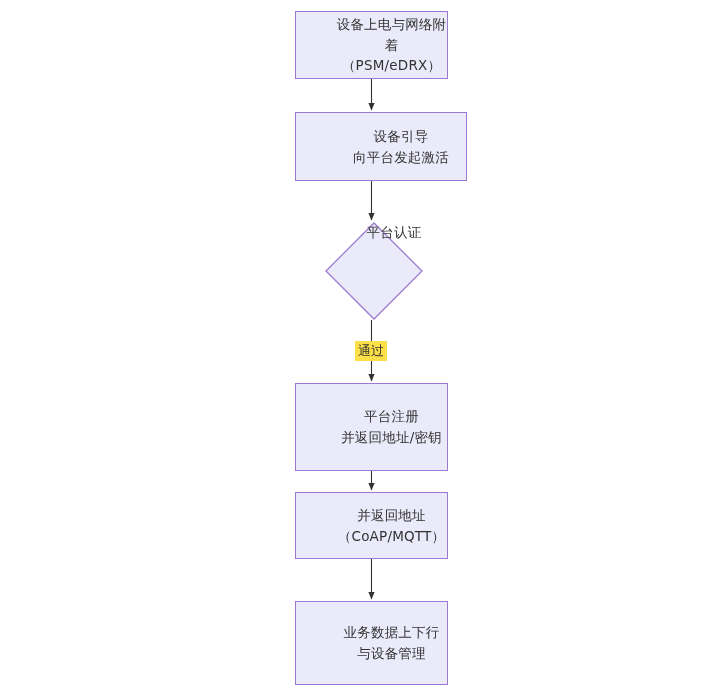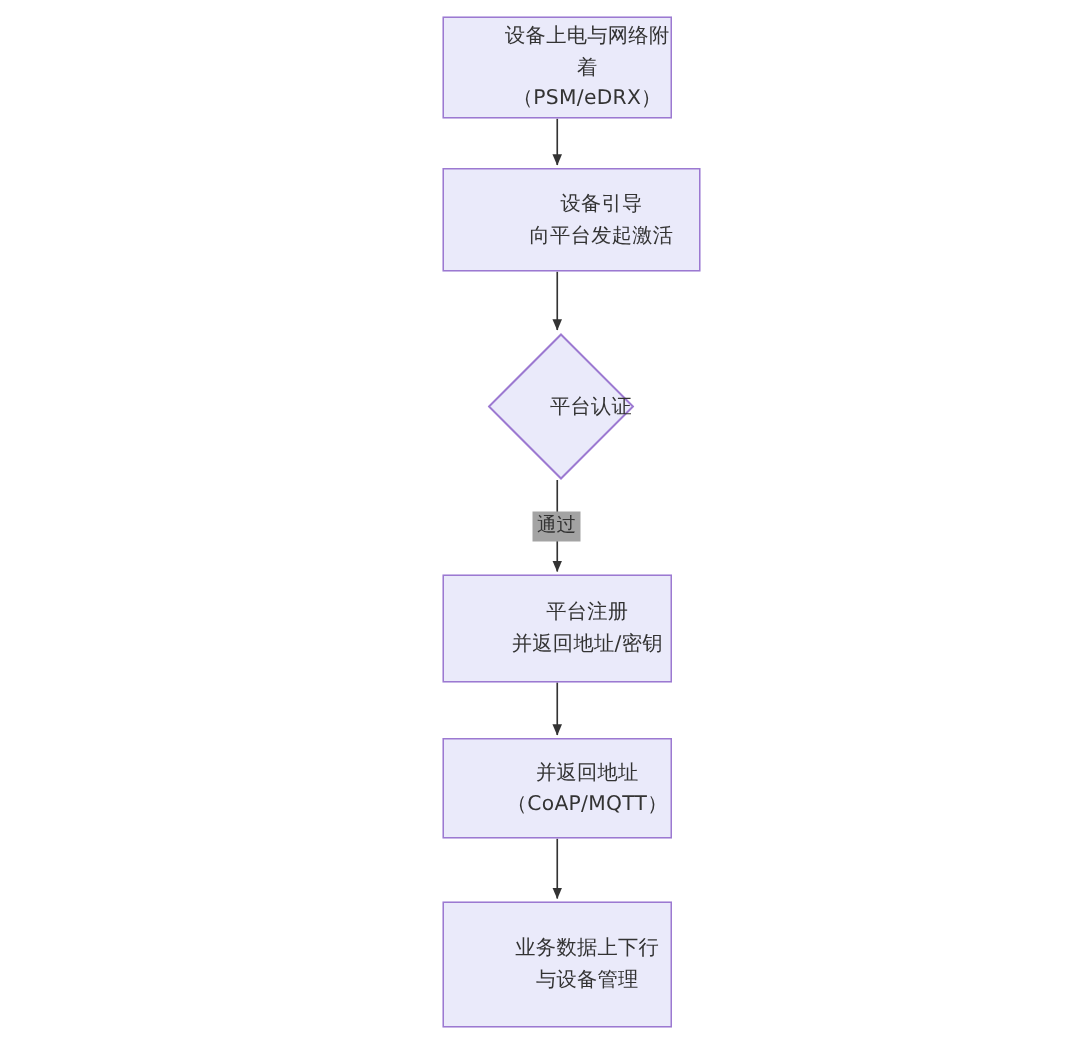--- a/index.html
+++ b/index.html
@@ -61,26 +61,25 @@
     width: 98px;
     height: 98px;
   }
   .diamond-text {
     position: absolute;
     left: 0;
     top: 0;
     width: 98px;
     height: 98px;
     display: flex;
-    align-items: center;
     justify-content: center;
   }
   .edge-label {
     position: absolute;
-    background: #a3a3a3;
+    background: #fde047;
     color: #333333;
     font-size: 13px;
     line-height: 1.4;
     padding: 1px 3px;
     white-space: nowrap;
     user-select: none;
   }
 </style>
 </head>
 <body>
@@ -119,21 +118,21 @@
     <svg class="diamond-shape" viewBox="0 0 98 98" xmlns="http://www.w3.org/2000/svg">
       <polygon points="49,1 97,49 49,97 1,49" fill="#eaeafa" stroke="#9c79d1" stroke-width="1.3"></polygon>
     </svg>
     <div class="diamond-text">
       <div class="node-label">平台认证</div>
     </div>
   </div>
 
   <div class="edge-label" style="left:355px; top:341px;">通过</div>
 
-  <div class="node node-process" style="left:295px; top:383px; width:153px; height:72px;">
+  <div class="node node-process" style="left:295px; top:383px; width:153px; height:88px;">
     <div class="node-label">平台注册
 并返回地址/密钥</div>
   </div>
 
   <div class="node node-process" style="left:295px; top:492px; width:153px; height:67px;">
     <div class="node-label">并返回地址
 （CoAP/MQTT）</div>
   </div>
 
   <div class="node node-process" style="left:295px; top:601px; width:153px; height:84px;">

